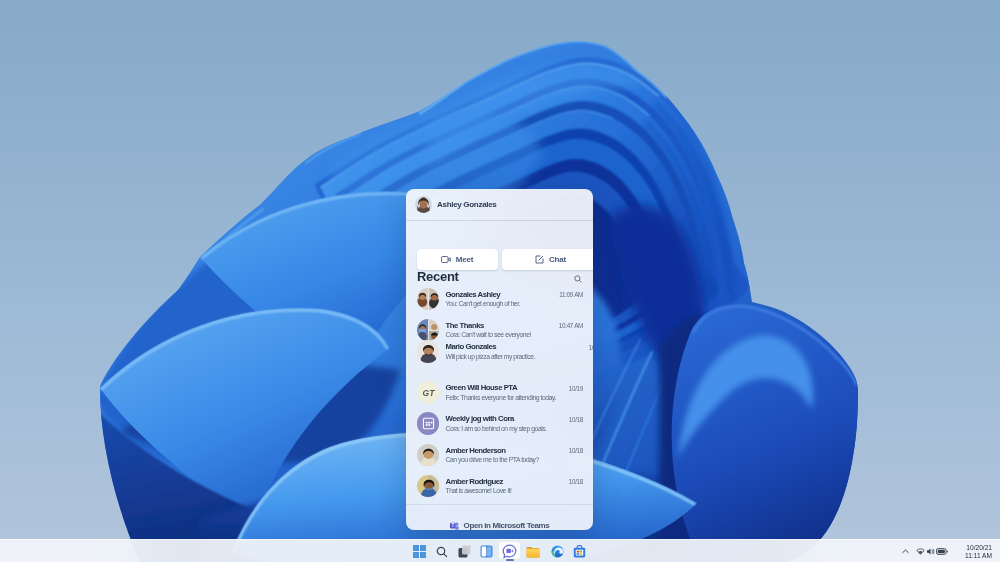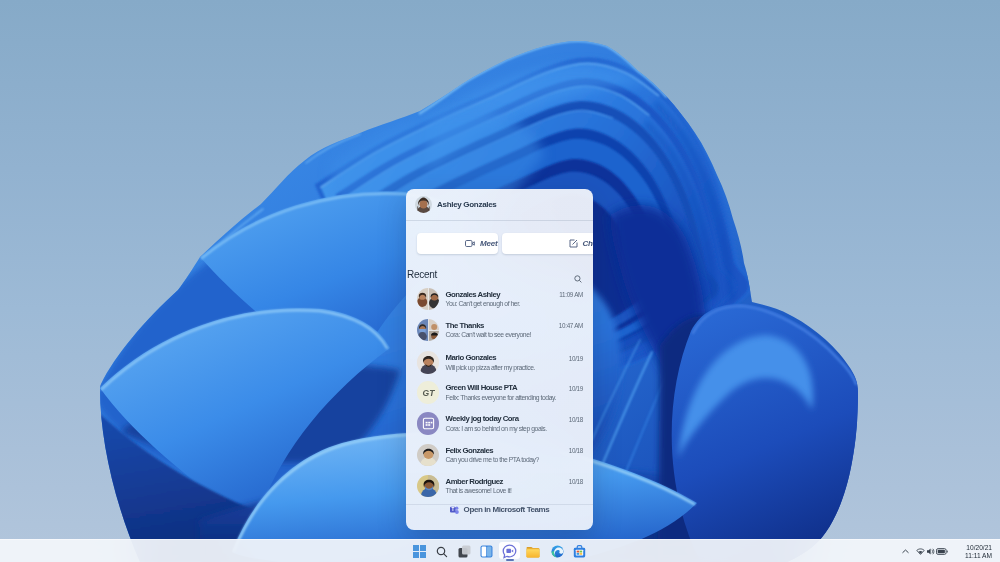--- a/index.html
+++ b/index.html
@@ -6,35 +6,35 @@
 body{width:1000px;height:562px;overflow:hidden;position:relative;font-family:"Liberation Sans",sans-serif;}
 #wall{position:absolute;left:0;top:0;}
 .panel{position:absolute;left:406px;top:189px;width:187px;height:341px;border-radius:8px;
  background:linear-gradient(180deg,rgba(246,248,252,0.93),rgba(238,242,250,0.94));
  backdrop-filter:blur(26px) saturate(108%);
  box-shadow:0 10px 28px rgba(20,40,80,0.25);
  overflow:hidden;}
 .phead{position:absolute;left:0;top:0;width:100%;height:31px;border-bottom:1px solid rgba(90,110,140,0.18);}
 .pav{position:absolute;left:9px;top:7px;width:17px;height:17px;border-radius:50%;overflow:hidden;}
 .pname{position:absolute;left:31px;top:10.5px;font-size:8px;font-weight:bold;color:#2a3b50;letter-spacing:-0.3px;text-align:center;}
-.btn{position:absolute;top:44px;height:21px;background:#fff;border-radius:4px;box-shadow:0 1px 2px rgba(40,60,90,0.18);
- display:flex;align-items:center;justify-content:flex-end;font-size:8px;font-weight:bold;color:#47587a;letter-spacing:-0.2px;font-style:italic;}
+.btn{position:absolute;top:60px;height:21px;background:#fff;border-radius:4px;box-shadow:0 1px 2px rgba(40,60,90,0.18);
+ display:flex;align-items:center;justify-content:center;font-size:8px;font-weight:bold;color:#47587a;letter-spacing:-0.2px;}
 .btn svg{margin-right:5px;}
 #bmeet{left:10.5px;width:81px;}
 #bchat{left:95.5px;width:98px;}
-.recent{position:absolute;left:1px;top:80px;font-size:10px;font-weight:normal;color:#1f2c3c;letter-spacing:-0.3px;}
+.recent{position:absolute;left:11px;top:80px;font-size:13px;font-weight:bold;color:#1f2c3c;letter-spacing:-0.3px;}
 .srch{position:absolute;right:11px;top:80px;}
 .list{position:absolute;left:0;top:93px;width:100%;}
 .item{position:absolute;left:0;width:100%;height:31px;}
 .iav{position:absolute;left:10.5px;top:0;width:22.5px;height:22.5px;border-radius:50%;overflow:hidden;font-style:italic;}
 .ititle{position:absolute;left:39.5px;top:2px;font-size:7.8px;font-weight:bold;color:#25313f;white-space:nowrap;letter-spacing:-0.5px;}
 .isub{position:absolute;left:39.5px;top:12.5px;font-size:6.8px;color:#5e6a79;white-space:nowrap;letter-spacing:-0.45px;}
 .itime{position:absolute;right:10px;top:3.5px;font-size:6.3px;color:#5e6a79;letter-spacing:-0.3px;}
 .pfoot{position:absolute;left:0;bottom:0;width:100%;height:25px;border-top:1px solid rgba(90,110,140,0.14);
- display:flex;align-items:flex-start;justify-content:center;font-size:8px;color:#44536b;font-weight:bold;letter-spacing:-0.4px;}
+ display:flex;align-items:flex-end;justify-content:center;font-size:8px;color:#44536b;font-weight:bold;letter-spacing:-0.4px;}
 .pfoot svg{margin-right:5px;}
 .taskbar{position:absolute;left:0;top:539px;width:1000px;height:23px;
  background:rgba(243,246,251,0.93);backdrop-filter:blur(18px);
  border-top:1px solid rgba(255,255,255,0.5);}
 .ticons{position:absolute;left:408px;top:0;height:23px;display:flex;align-items:center;}
 .chatbg{position:absolute;left:499px;top:1.5px;width:21px;height:17px;background:rgba(255,255,255,0.95);border-radius:3px;}
 .chatind{position:absolute;left:506px;top:19.4px;width:7.5px;height:1.6px;background:#5b77b8;border-radius:1px;}
 .tray{position:absolute;left:0;top:0;width:1000px;height:23px;pointer-events:none;}
 .clock{font-size:6.6px;color:#222c38;text-align:right;line-height:7.8px;white-space:nowrap;}
 </style>
@@ -221,21 +221,21 @@
             <circle cx="17.2" cy="8" r="3" fill="#c09068"></circle>
             <circle cx="17.4" cy="17" r="3.2" fill="#8a5a3a"></circle>
             <path d="M 14,16.4 C 14.4,12.6 20.6,12.6 21,16.4 Z" fill="#1a1a1a"></path>
             <rect x="11.1" width="0.8" height="23" fill="#eee"></rect>
             <rect x="11.5" y="11.1" width="11.5" height="0.8" fill="#eee"></rect>
           </svg></div>
         <div class="ititle">The Thanks</div>
         <div class="isub">Cora: Can't wait to see everyone!</div>
         <div class="itime">10:47 AM</div>
       </div>
-      <div class="item" style="top: 69px;">
+      <div class="item" style="top: 58px; padding-left: 20px;">
         <div class="iav"><svg width="23" height="23">
             <rect width="23" height="23" fill="#e8e4e0"></rect>
             <circle cx="11.5" cy="21" r="8" fill="#445"></circle>
             <circle cx="11.5" cy="10.4" r="5" fill="#b9825e"></circle>
             <path d="M 6,9.6 C 6.2,3.4 16.8,3.4 17,9.6 L 16.6,12 C 16,6.4 7,6.4 6.4,12 Z" fill="#2e2620"></path>
             <path d="M 8.4,12.6 C 9.4,15.4 13.6,15.4 14.6,12.6 L 14.4,14.6 C 13,16.4 10,16.4 8.6,14.6 Z" fill="#2e2620"></path>
           </svg></div>
         <div class="ititle">Mario Gonzales</div>
         <div class="isub">Will pick up pizza after my practice.</div>
         <div class="itime">10/19</div>
@@ -252,32 +252,32 @@
       <div class="item" style="top: 130.3px;">
         <div class="iav"><svg width="23" height="23">
             <rect width="23" height="23" fill="#8a88c2"></rect>
             <rect x="6.4" y="6.2" width="10.2" height="10.6" rx="1.6" fill="none" stroke="#fff" stroke-width="1.1"></rect>
             <rect x="8.6" y="9.8" width="2" height="1.6" fill="#fff"></rect>
             <rect x="11.2" y="9.8" width="2" height="1.6" fill="#fff"></rect>
             <rect x="8.6" y="12.2" width="2" height="1.6" fill="#fff"></rect>
             <rect x="11.2" y="12.2" width="2" height="1.6" fill="#fff"></rect>
             <rect x="13.8" y="9.8" width="1.6" height="1.6" fill="#fff"></rect>
           </svg></div>
-        <div class="ititle">Weekly jog today Cora</div>
+        <div class="ititle">Weekly jog with Cora</div>
         <div class="isub">Cora: I am so behind on my step goals.</div>
         <div class="itime">10/18</div>
       </div>
       <div class="item" style="top: 161.5px;">
         <div class="iav"><svg width="23" height="23">
             <rect width="23" height="23" fill="#d0ccc6"></rect>
             <circle cx="11.5" cy="21.5" r="8.4" fill="#e6e0cc"></circle>
             <circle cx="11.5" cy="10" r="5" fill="#c89868"></circle>
             <path d="M 6.2,9.2 C 6.4,3.2 16.6,3.2 16.8,9.2 L 16.4,10.4 C 15.6,5.4 7.4,5.4 6.6,10.4 Z" fill="#1a1a1c"></path>
           </svg></div>
-        <div class="ititle">Felix Gonzales</div>
+        <div class="ititle">Amber Henderson</div>
         <div class="isub">Can you drive me to the PTA today?</div>
         <div class="itime">10/18</div>
       </div>
       <div class="item" style="top: 192.7px;">
         <div class="iav"><svg width="23" height="23">
             <rect width="23" height="23" fill="#d8c888"></rect>
             <rect x="11" width="12" height="23" fill="#c8bc94"></rect>
             <circle cx="12" cy="21" r="8" fill="#3a66a8"></circle>
             <circle cx="12" cy="10" r="5" fill="#8a5a38"></circle>
             <path d="M 6.6,10 C 6,3 18,3 17.4,10 L 17,12 C 16.6,5.8 7.4,5.8 7,12 Z" fill="#1c140e"></path>

